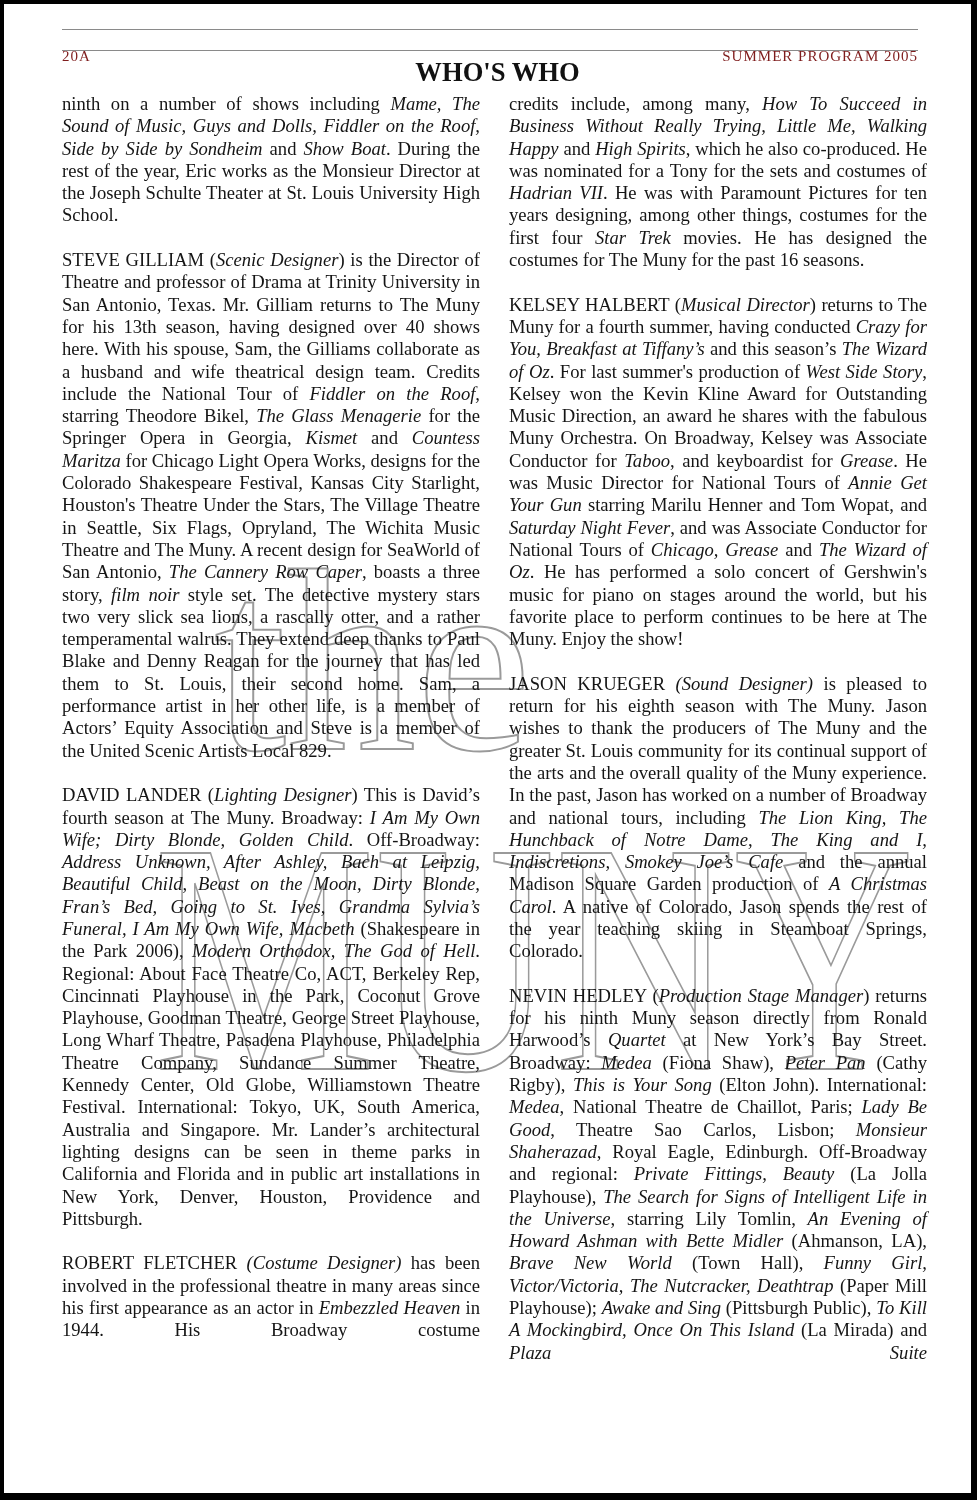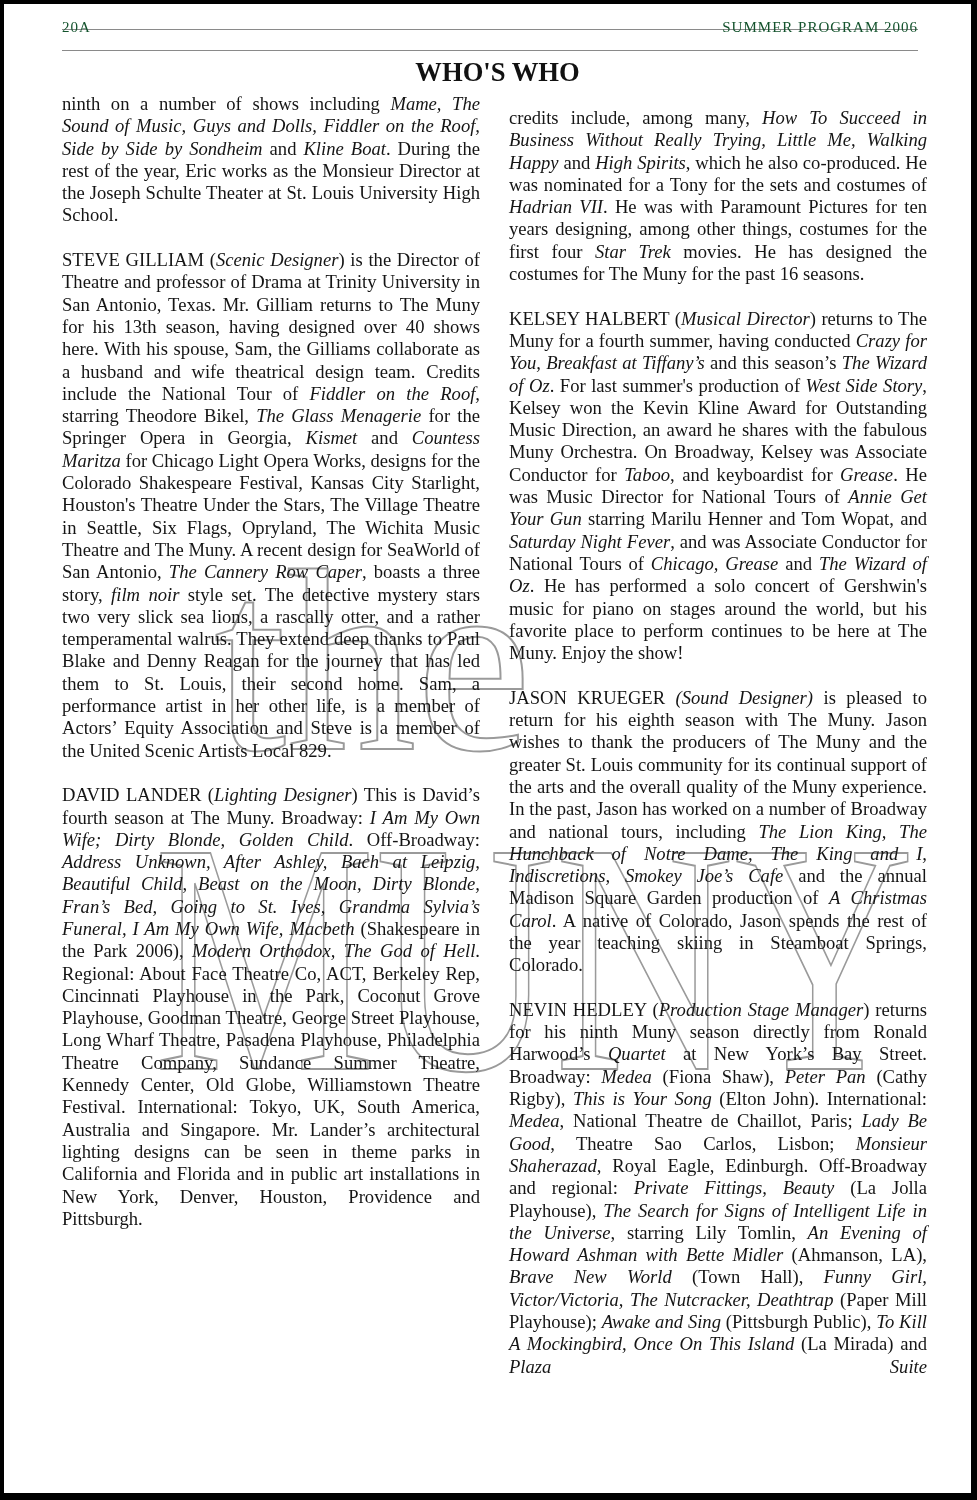--- a/index.html
+++ b/index.html
@@ -9,37 +9,37 @@
     background: #fff; overflow: hidden;
   }
   .watermark {
     position: absolute; left: 150px; top: 525px; width: 760px; height: 560px;
     pointer-events: none; z-index: 0;
   }
   .hdr-rule { position: absolute; left: 58px; width: 856px; height: 1px; background: #8a8a8a; }
   .hdr-rule.top { top: 25px; }
   .hdr-rule.bot { top: 46px; }
   .hdr-left, .hdr-right {
-    position: absolute; top: 15px; font-family: "Liberation Serif", serif;
-    font-size: 15px; letter-spacing: 1px; color: #14532d;
+    position: absolute; top: 44px; font-family: "Liberation Serif", serif;
+    font-size: 15px; letter-spacing: 1px; color: #7f1d1d;
   }
   .hdr-left { left: 58px; }
   .hdr-right { right: 53px; }
   .title {
     position: absolute; top: 52px; left: 0; width: 987px; text-align: center;
     font-family: "Liberation Serif", serif; font-weight: bold; font-size: 28px;
     color: #111; letter-spacing: 0px; transform: scaleX(0.95);
   }
   .col {
     position: absolute; top: 89px; width: 418px;
     font-family: "Liberation Serif", serif; font-size: 18.6px; line-height: 22.3px;
     color: #151515; text-align: justify; z-index: 1;
   }
   .col.left { left: 58px; }
-  .col.right { left: 505px; margin-top: 14px; }
+  .col.right { left: 505px; }
   .col p { margin: 0 0 22.3px 0; }
   .col p.cont-last { text-align-last: justify; }
   .name { font-weight: normal; }
   i { font-style: italic; }
 </style>
 </head>
 <body>
 
 <div class="page">
 
@@ -49,29 +49,30 @@
         <tspan>the</tspan>
       </text>
       <text x="0" y="540" font-family="Liberation Serif, serif" font-size="330" textLength="760" lengthAdjust="spacingAndGlyphs">
         <tspan>MUNY</tspan>
       </text>
     </g>
   </svg>
 
   <div class="hdr-rule top"></div>
   <div class="hdr-left">20A</div>
-  <div class="hdr-right">SUMMER PROGRAM 2006</div>
+  <div class="hdr-right">SUMMER PROGRAM 2005</div>
   <div class="hdr-rule bot"></div>
 
   <div class="title">WHO'S WHO</div>
 
   <div class="col left" id="col-left">
-      <p><span>ninth on a number of shows including </span><i>Mame, The Sound of Music, Guys and Dolls, Fiddler on the Roof, Side by Side by Sondheim</i><span> and </span><i>Kline Boat</i><span>. During the rest of the year, Eric works as the Monsieur Director at the Joseph Schulte Theater at St. Louis University High School.</span></p>
+      <p><span>ninth on a number of shows including </span><i>Mame, The Sound of Music, Guys and Dolls, Fiddler on the Roof, Side by Side by Sondheim</i><span> and </span><i>Show Boat</i><span>. During the rest of the year, Eric works as the Monsieur Director at the Joseph Schulte Theater at St. Louis University High School.</span></p>
       <p><span class="name">STEVE GILLIAM</span><span> (</span><i>Scenic Designer</i><span>) is the Director of Theatre and professor of Drama at Trinity University in San Antonio, Texas. Mr. Gilliam returns to The Muny for his 13th season, having designed over 40 shows here. With his spouse, Sam, the Gilliams collaborate as a husband and wife theatrical design team. Credits include the National Tour of </span><i>Fiddler on the Roof,</i><span> starring Theodore Bikel, </span><i>The Glass Menagerie</i><span> for the Springer Opera in Georgia, </span><i>Kismet</i><span> and </span><i>Countess Maritza</i><span> for Chicago Light Opera Works, designs for the Colorado Shakespeare Festival, Kansas City Starlight, Houston's Theatre Under the Stars, The Village Theatre in Seattle, Six Flags, Opryland, The Wichita Music Theatre and The Muny. A recent design for SeaWorld of San Antonio, </span><i>The Cannery Row Caper</i><span>, boasts a three story, </span><i>film noir</i><span> style set. The detective mystery stars two very slick sea lions, a rascally otter, and a rather temperamental walrus. They extend deep thanks to Paul Blake and Denny Reagan for the journey that has led them to St. Louis, their second home. Sam, a performance artist in her other life, is a member of Actors’ Equity Association and Steve is a member of the United Scenic Artists Local 829.</span></p>
       <p><span class="name">DAVID LANDER</span><span> (</span><i>Lighting Designer</i><span>) This is David’s fourth season at The Muny. Broadway: </span><i>I Am My Own Wife; Dirty Blonde, Golden Child</i><span>. Off-Broadway: </span><i>Address Unknown, After Ashley, Bach at Leipzig, Beautiful Child, Beast on the Moon, Dirty Blonde, Fran’s Bed, Going to St. Ives, Grandma Sylvia’s Funeral, I Am My Own Wife, Macbeth</i><span> (Shakespeare in the Park 2006), </span><i>Modern Orthodox, The God of Hell</i><span>. Regional: About Face Theatre Co, ACT, Berkeley Rep, Cincinnati Playhouse in the Park, Coconut Grove Playhouse, Goodman Theatre, George Street Playhouse, Long Wharf Theatre, Pasadena Playhouse, Philadelphia Theatre Company, Sundance Summer Theatre, Kennedy Center, Old Globe, Williamstown Theatre Festival. International: Tokyo, UK, South America, Australia and Singapore. Mr. Lander’s architectural lighting designs can be seen in theme parks in California and Florida and in public art installations in New York, Denver, Houston, Providence and Pittsburgh.</span></p>
+      <p class="cont-last"><span class="name">ROBERT FLETCHER</span><span> </span><i>(Costume Designer)</i><span> has been involved in the professional theatre in many areas since his first appearance as an actor in </span><i>Embezzled Heaven</i><span> in 1944. His Broadway costume</span></p>
     </div>
   <div class="col right" id="col-right">
       <p><span>credits include, among many, </span><i>How To Succeed in Business Without Really Trying, Little Me, Walking Happy</i><span> and </span><i>High Spirits</i><span>, which he also co-produced. He was nominated for a Tony for the sets and costumes of </span><i>Hadrian VII</i><span>. He was with Paramount Pictures for ten years designing, among other things, costumes for the first four </span><i>Star Trek</i><span> movies. He has designed the costumes for The Muny for the past 16 seasons.</span></p>
       <p><span class="name">KELSEY HALBERT</span><span> (</span><i>Musical Director</i><span>) returns to The Muny for a fourth summer, having conducted </span><i>Crazy for You, Breakfast at Tiffany’s</i><span> and this season’s </span><i>The Wizard of Oz</i><span>. For last summer's production of </span><i>West Side Story</i><span>, Kelsey won the Kevin Kline Award for Outstanding Music Direction, an award he shares with the fabulous Muny Orchestra. On Broadway, Kelsey was Associate Conductor for </span><i>Taboo</i><span>, and keyboardist for </span><i>Grease</i><span>. He was Music Director for National Tours of </span><i>Annie Get Your Gun</i><span> starring Marilu Henner and Tom Wopat, and </span><i>Saturday Night Fever</i><span>, and was Associate Conductor for National Tours of </span><i>Chicago, Grease</i><span> and </span><i>The Wizard of Oz</i><span>. He has performed a solo concert of Gershwin's music for piano on stages around the world, but his favorite place to perform continues to be here at The Muny. Enjoy the show!</span></p>
       <p><span class="name">JASON KRUEGER</span><span> </span><i>(Sound Designer)</i><span> is pleased to return for his eighth season with The Muny. Jason wishes to thank the producers of The Muny and the greater St. Louis community for its continual support of the arts and the overall quality of the Muny experience. In the past, Jason has worked on a number of Broadway and national tours, including </span><i>The Lion King, The Hunchback of Notre Dame, The King and I, Indiscretions, Smokey Joe’s Cafe</i><span> and the annual Madison Square Garden production of </span><i>A Christmas Carol</i><span>. A native of Colorado, Jason spends the rest of the year teaching skiing in Steamboat Springs, Colorado.</span></p>
       <p class="cont-last"><span class="name">NEVIN HEDLEY</span><span> (</span><i>Production Stage Manager</i><span>) returns for his ninth Muny season directly from Ronald Harwood’s </span><i>Quartet</i><span> at New York’s Bay Street. Broadway: </span><i>Medea</i><span> (Fiona Shaw), </span><i>Peter Pan</i><span> (Cathy Rigby), </span><i>This is Your Song</i><span> (Elton John). International: </span><i>Medea</i><span>, National Theatre de Chaillot, Paris; </span><i>Lady Be Good</i><span>, Theatre Sao Carlos, Lisbon; </span><i>Monsieur Shaherazad</i><span>, Royal Eagle, Edinburgh. Off-Broadway and regional: </span><i>Private Fittings, Beauty</i><span> (La Jolla Playhouse), </span><i>The Search for Signs of Intelligent Life in the Universe</i><span>, starring Lily Tomlin, </span><i>An Evening of Howard Ashman with Bette Midler</i><span> (Ahmanson, LA), </span><i>Brave New World</i><span> (Town Hall), </span><i>Funny Girl, Victor/Victoria, The Nutcracker, Deathtrap</i><span> (Paper Mill Playhouse); </span><i>Awake and Sing</i><span> (Pittsburgh Public), </span><i>To Kill A Mockingbird, Once On This Island</i><span> (La Mirada) and </span><i>Plaza Suite</i></p>
     </div>
 </div>
 
 </body></html>

